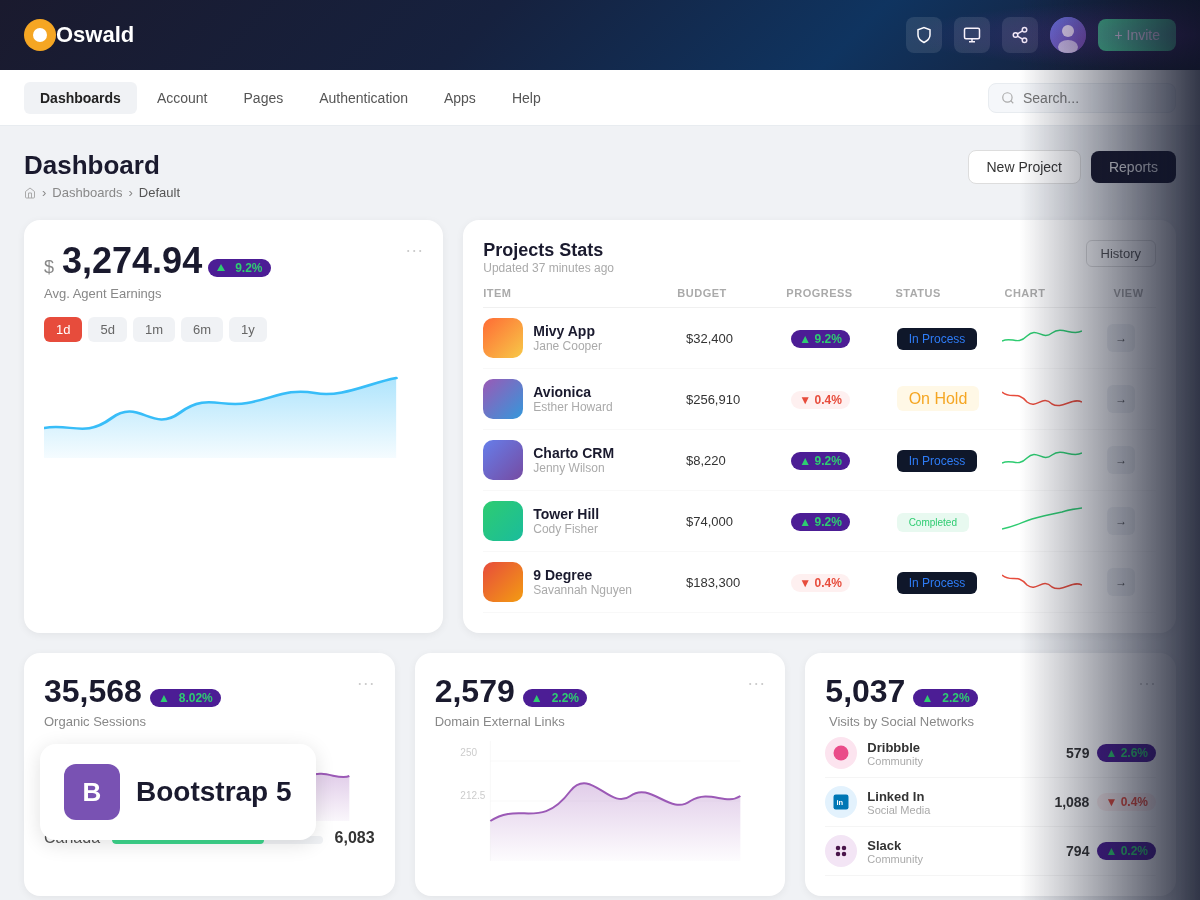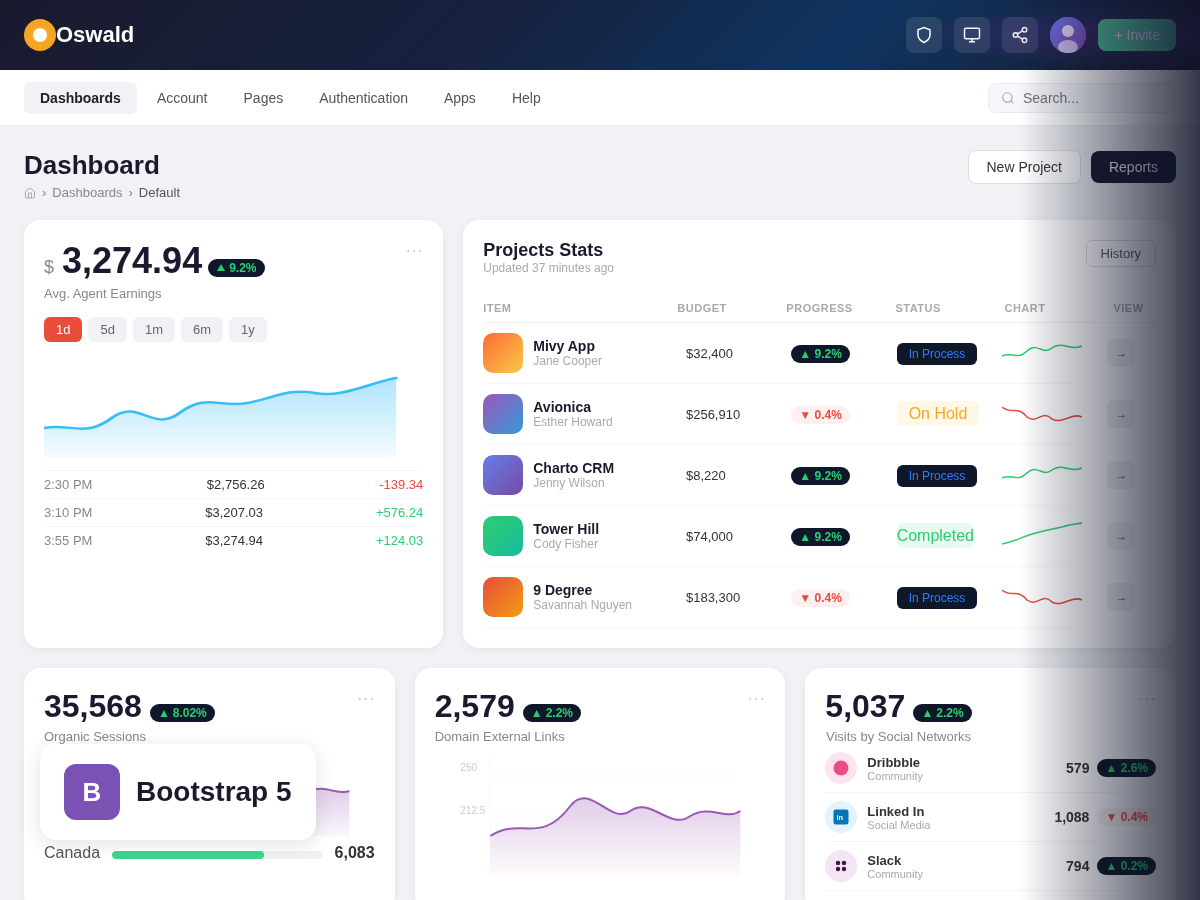--- a/index.html
+++ b/index.html
@@ -60,55 +60,55 @@
     
     .grid-row { display: grid; grid-template-columns: 1fr 1.7fr; gap: 20px; margin-bottom: 20px; }
     .grid-row-3 { display: grid; grid-template-columns: 1fr 1fr 1fr; gap: 20px; }
 
     
     .card { background: white; border-radius: 16px; padding: 20px; box-shadow: 0 2px 8px rgba(0,0,0,0.06); }
 
     
     .earnings-amount { font-size: 36px; font-weight: 700; color: #1a1a2e; display: flex; align-items: baseline; gap: 6px; }
     .earnings-amount .dollar { font-size: 18px; font-weight: 500; color: #888; margin-right: 2px; }
-    .badge-green { background: #0f172a; color: #2ecc71; font-size: 12px; font-weight: 600; padding: 2px 8px; border-radius: 20px; display: inline-flex; align-items: center; gap: 3px; }
+    .badge-green { background: #4c1d95; color: #2ecc71; font-size: 12px; font-weight: 600; padding: 2px 8px; border-radius: 20px; display: inline-flex; align-items: center; gap: 9px; }
     .badge-red { background: #fef0f0; color: #e74c3c; font-size: 12px; font-weight: 600; padding: 2px 8px; border-radius: 20px; display: inline-flex; align-items: center; gap: 3px; }
     .earnings-label { font-size: 13px; color: #888; margin-top: 4px; }
     .time-filters { display: flex; gap: 6px; margin: 16px 0; }
     .time-btn { padding: 5px 12px; border-radius: 6px; font-size: 13px; cursor: pointer; border: none; background: #f0f2f5; color: #666; }
     .time-btn.active { background: #e74c3c; color: white; }
     .card-menu { float: right; color: #ccc; cursor: pointer; font-size: 18px; }
 
     
     .chart-area { height: 100px; margin: 8px 0; }
     .chart-area svg { width: 100%; height: 100%; }
 
     .data-rows { margin-top: 12px; }
     .data-row { display: flex; justify-content: space-between; align-items: center; padding: 6px 0; border-top: 1px solid #f5f5f5; font-size: 13px; }
     .data-row .time { color: #888; }
     .data-row .amount { color: #333; font-weight: 500; }
     .data-row .change.pos { color: #2ecc71; }
     .data-row .change.neg { color: #e74c3c; }
 
     
-    .projects-header { display: flex; justify-content: space-between; align-items: flex-start; margin-bottom: 19px; }
+    .projects-header { display: flex; justify-content: space-between; align-items: flex-start; margin-bottom: 4px; }
     .projects-title { font-size: 18px; font-weight: 700; color: #1a1a2e; }
     .projects-updated { font-size: 12px; color: #aaa; }
     .btn-history { border: 1px solid #ddd; background: white; color: #555; padding: 5px 14px; border-radius: 6px; font-size: 13px; cursor: pointer; }
 
     .table-header { display: grid; grid-template-columns: 2fr 1fr 1fr 1fr 1fr 0.5fr; gap: 24px; padding: 8px 0; border-bottom: 1px solid #f0f0f0; font-size: 11px; font-weight: 600; color: #aaa; text-transform: uppercase; letter-spacing: 0.5px; }
     .table-row { display: grid; grid-template-columns: 2fr 1fr 1fr 1fr 1fr 0.5fr; gap: 8px; padding: 10px 0; border-bottom: 1px solid #f8f8f8; align-items: center; }
     .project-info { display: flex; align-items: center; gap: 10px; }
     .project-thumb { width: 40px; height: 40px; border-radius: 10px; flex-shrink: 0; overflow: hidden; }
     .project-name { font-size: 14px; font-weight: 600; color: #1a1a2e; }
     .project-sub { font-size: 12px; color: #aaa; }
     .budget { font-size: 13px; font-weight: 500; color: #333; }
     .status-inprocess { background: #0f172a; color: #2e7cf6; padding: 4px 12px; border-radius: 6px; font-size: 12px; font-weight: 500; text-align: center; }
     .status-onhold { background: #fff8e6; color: #f5a623; padding: 4px 12px; border-radius: 6px; font-size: 16px; font-weight: 500; text-align: center; margin-top: 16px; }
-    .status-completed { background: #e8f9f0; color: #2ecc71; padding: 4px 0; border-radius: 6px; font-size: 16px; font-weight: 500; text-align: center; }
+    .status-completed { background: #e8f9f0; color: #2ecc71; padding: 4px 12px; border-radius: 6px; font-size: 10px; font-weight: 500; text-align: center; }
     .arrow-btn { width: 28px; height: 28px; background: #f0f2f5; border-radius: 6px; display: flex; align-items: center; justify-content: center; cursor: pointer; font-size: 12px; color: #555; }
 
     
     .stat-number { font-size: 32px; font-weight: 700; color: #1a1a2e; display: flex; align-items: baseline; gap: 8px; }
     .stat-label { font-size: 13px; color: #888; margin-top: 4px; }
     .stat-chart { height: 80px; margin-top: 12px; }
 
     .social-item { display: flex; align-items: center; justify-content: space-between; padding: 8px 0; border-bottom: 1px solid #f5f5f5; }
     .social-left { display: flex; align-items: center; gap: 10px; }
     .social-icon { width: 32px; height: 32px; border-radius: 50%; display: flex; align-items: center; justify-content: center; font-size: 14px; }
@@ -276,37 +276,20 @@
         <svg viewBox="0 0 280 100" preserveAspectRatio="none">
           <defs>
             <linearGradient id="chartGrad" x1="0" y1="0" x2="0" y2="1">
               <stop offset="0%" stop-color="#38bdf8" stop-opacity="0.4"></stop>
               <stop offset="100%" stop-color="#38bdf8" stop-opacity="0.05"></stop>
             </linearGradient>
           </defs>
           <path d="M0,70 C20,65 30,80 50,60 C70,40 80,75 100,55 C120,35 130,50 150,45 C170,40 180,30 200,35 C220,40 240,25 260,20 L260,100 L0,100 Z" fill="url(#chartGrad)"></path>
           <path d="M0,70 C20,65 30,80 50,60 C70,40 80,75 100,55 C120,35 130,50 150,45 C170,40 180,30 200,35 C220,40 240,25 260,20" fill="none" stroke="#38bdf8" stroke-width="2.5" stroke-linecap="round"></path>
         </svg>
-      </div>
-      <div class="data-rows">
-        <div class="data-row">
-          <span class="time">2:30 PM</span>
-          <span class="amount">$2,756.26</span>
-          <span class="change neg">-139.34</span>
-        </div>
-        <div class="data-row">
-          <span class="time">3:10 PM</span>
-          <span class="amount">$3,207.03</span>
-          <span class="change pos">+576.24</span>
-        </div>
-        <div class="data-row">
-          <span class="time">3:55 PM</span>
-          <span class="amount">$3,274.94</span>
-          <span class="change pos">+124.03</span>
-        </div>
       </div>
     </div>
 
     <div class="card">
       <div class="projects-header">
         <div>
           <div class="projects-title">Projects Stats</div>
           <div class="projects-updated">Updated 37 minutes ago</div>
         </div>
         <button class="btn-history">History</button>

